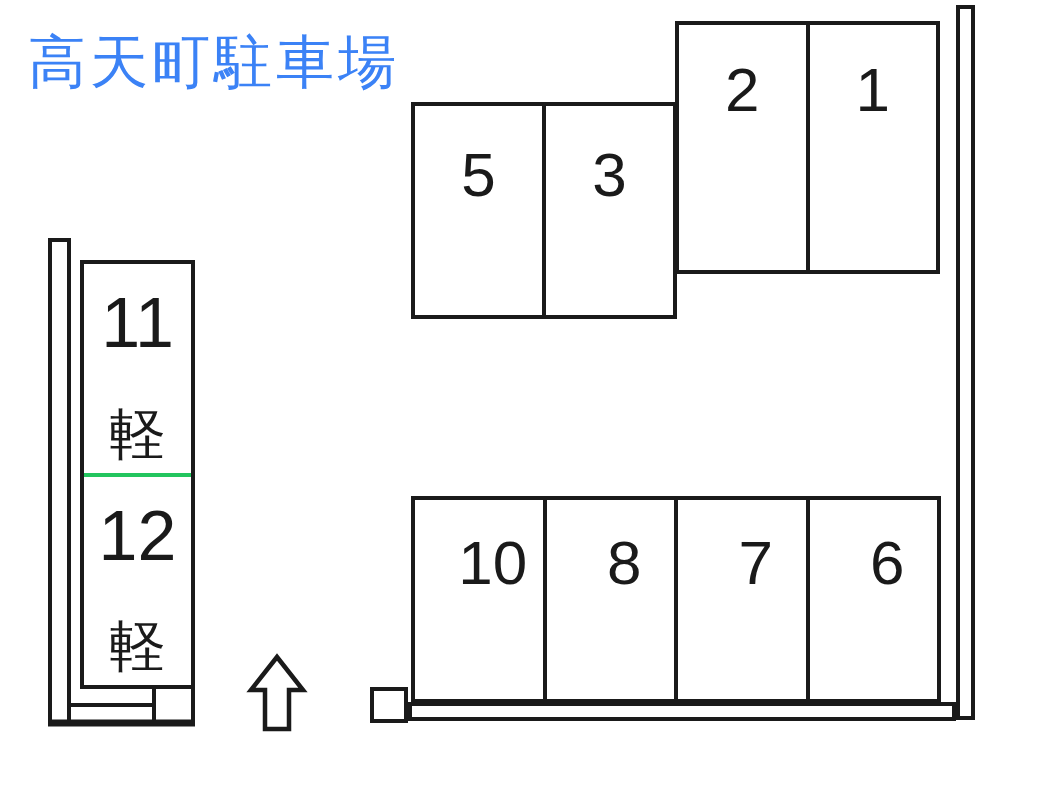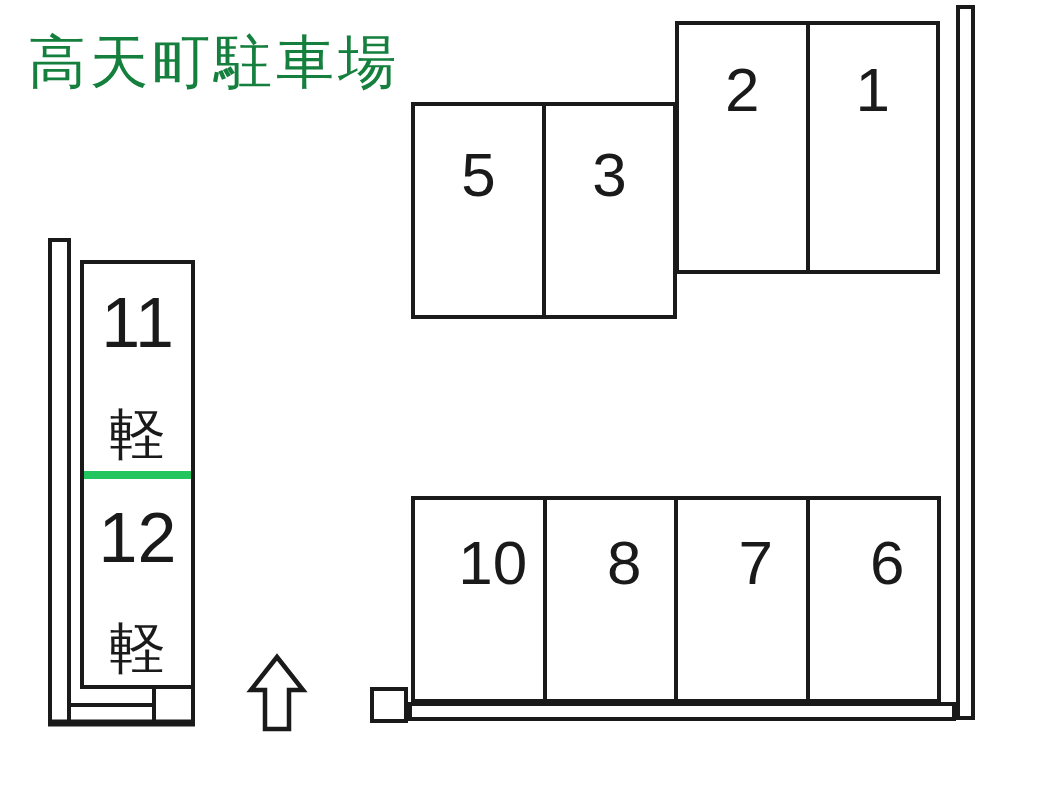--- a/index.html
+++ b/index.html
@@ -17,21 +17,21 @@
     color: #1a1a1a;
   }
   .lot-title {
     position: absolute;
     left: 28px;
     top: 24px;
     font-size: 58px;
     font-weight: 500;
     letter-spacing: 4px;
     white-space: nowrap;
-    color: #15803d;
+    color: #3b82f6;
   }
   svg.overlay {
     position: absolute;
     left: 0;
     top: 0;
     width: 1059px;
     height: 805px;
   }
   
   .group {
@@ -44,21 +44,21 @@
   .group.row { flex-direction: row; }
   .group.col { flex-direction: column; }
   .space {
     flex: 1 1 0;
     box-sizing: border-box;
     text-align: center;
     overflow: hidden;
   }
   .group.row .space { border-right: 4px solid #1a1a1a; }
   .group.row .space:last-child { border-right: none; }
-  .group.col .space { border-bottom: 8px solid #22c55e; }
+  .group.col .space { border-bottom: 4px solid #22c55e; }
   .group.col .space:last-child { border-bottom: none; }
   .num {
     line-height: 1;
     font-size: 62px;
     color: #1a1a1a;
   }
   .kei {
     line-height: 1;
     font-size: 56px;
     color: #1a1a1a;

